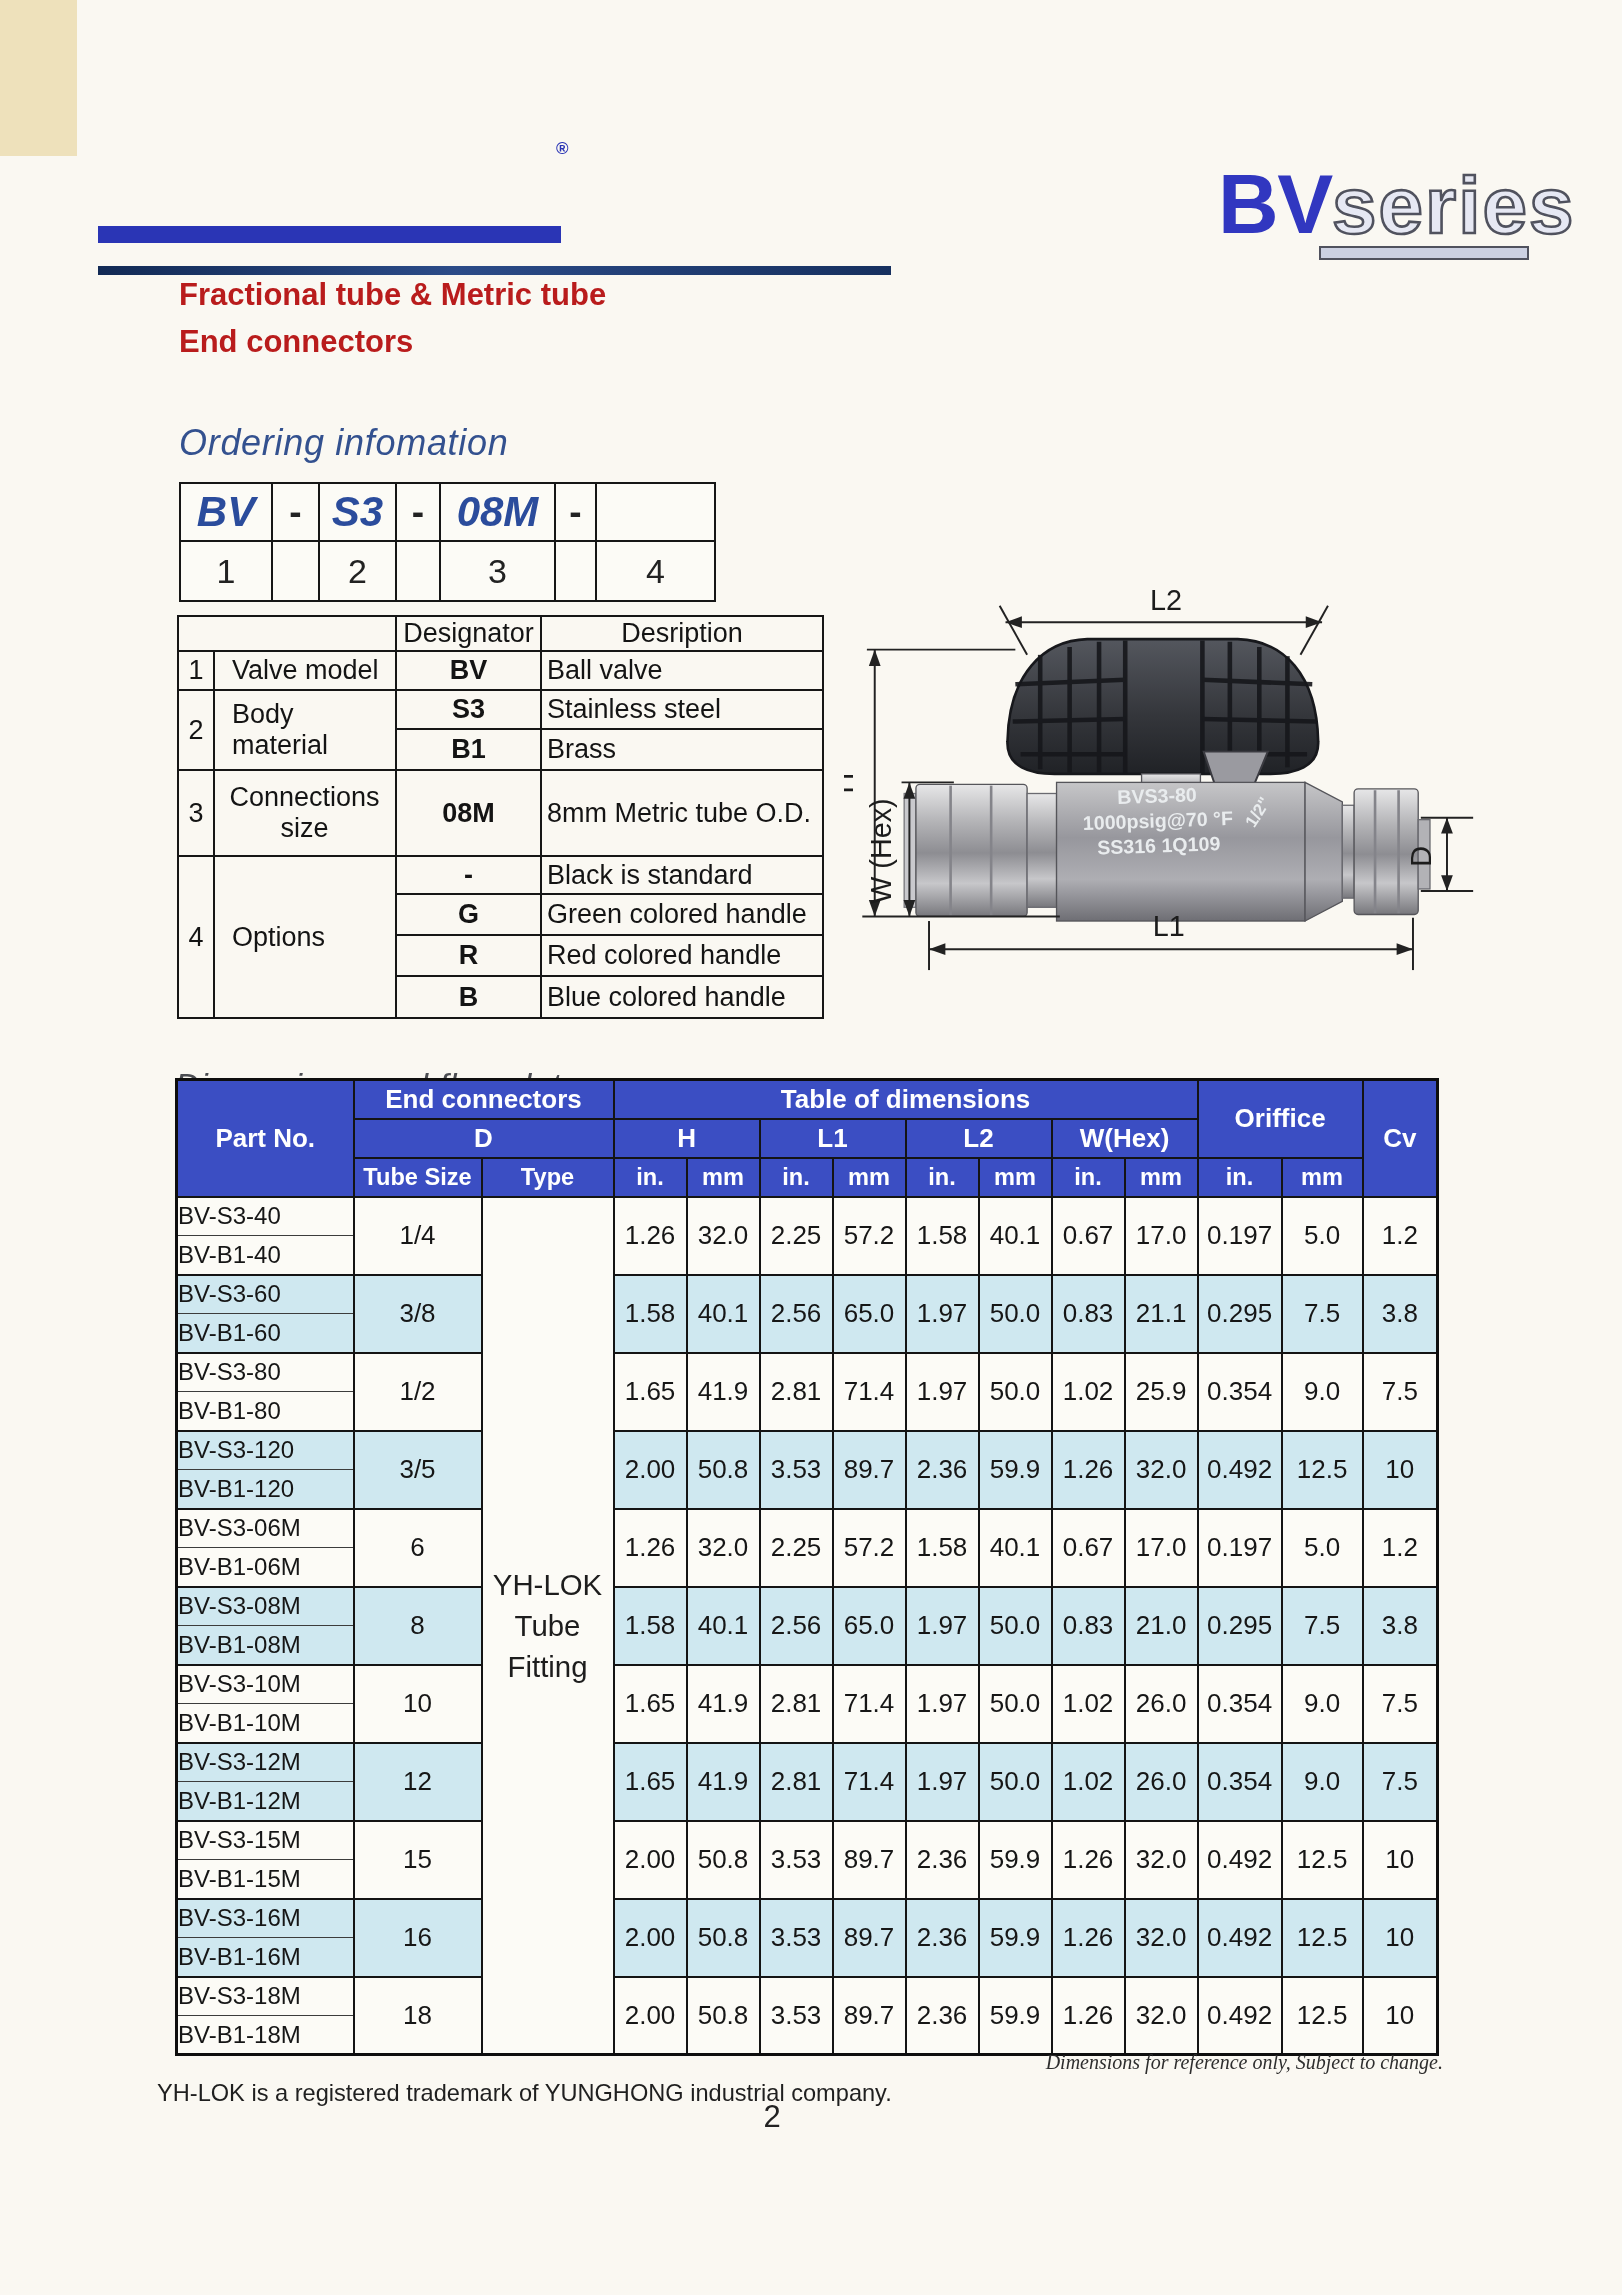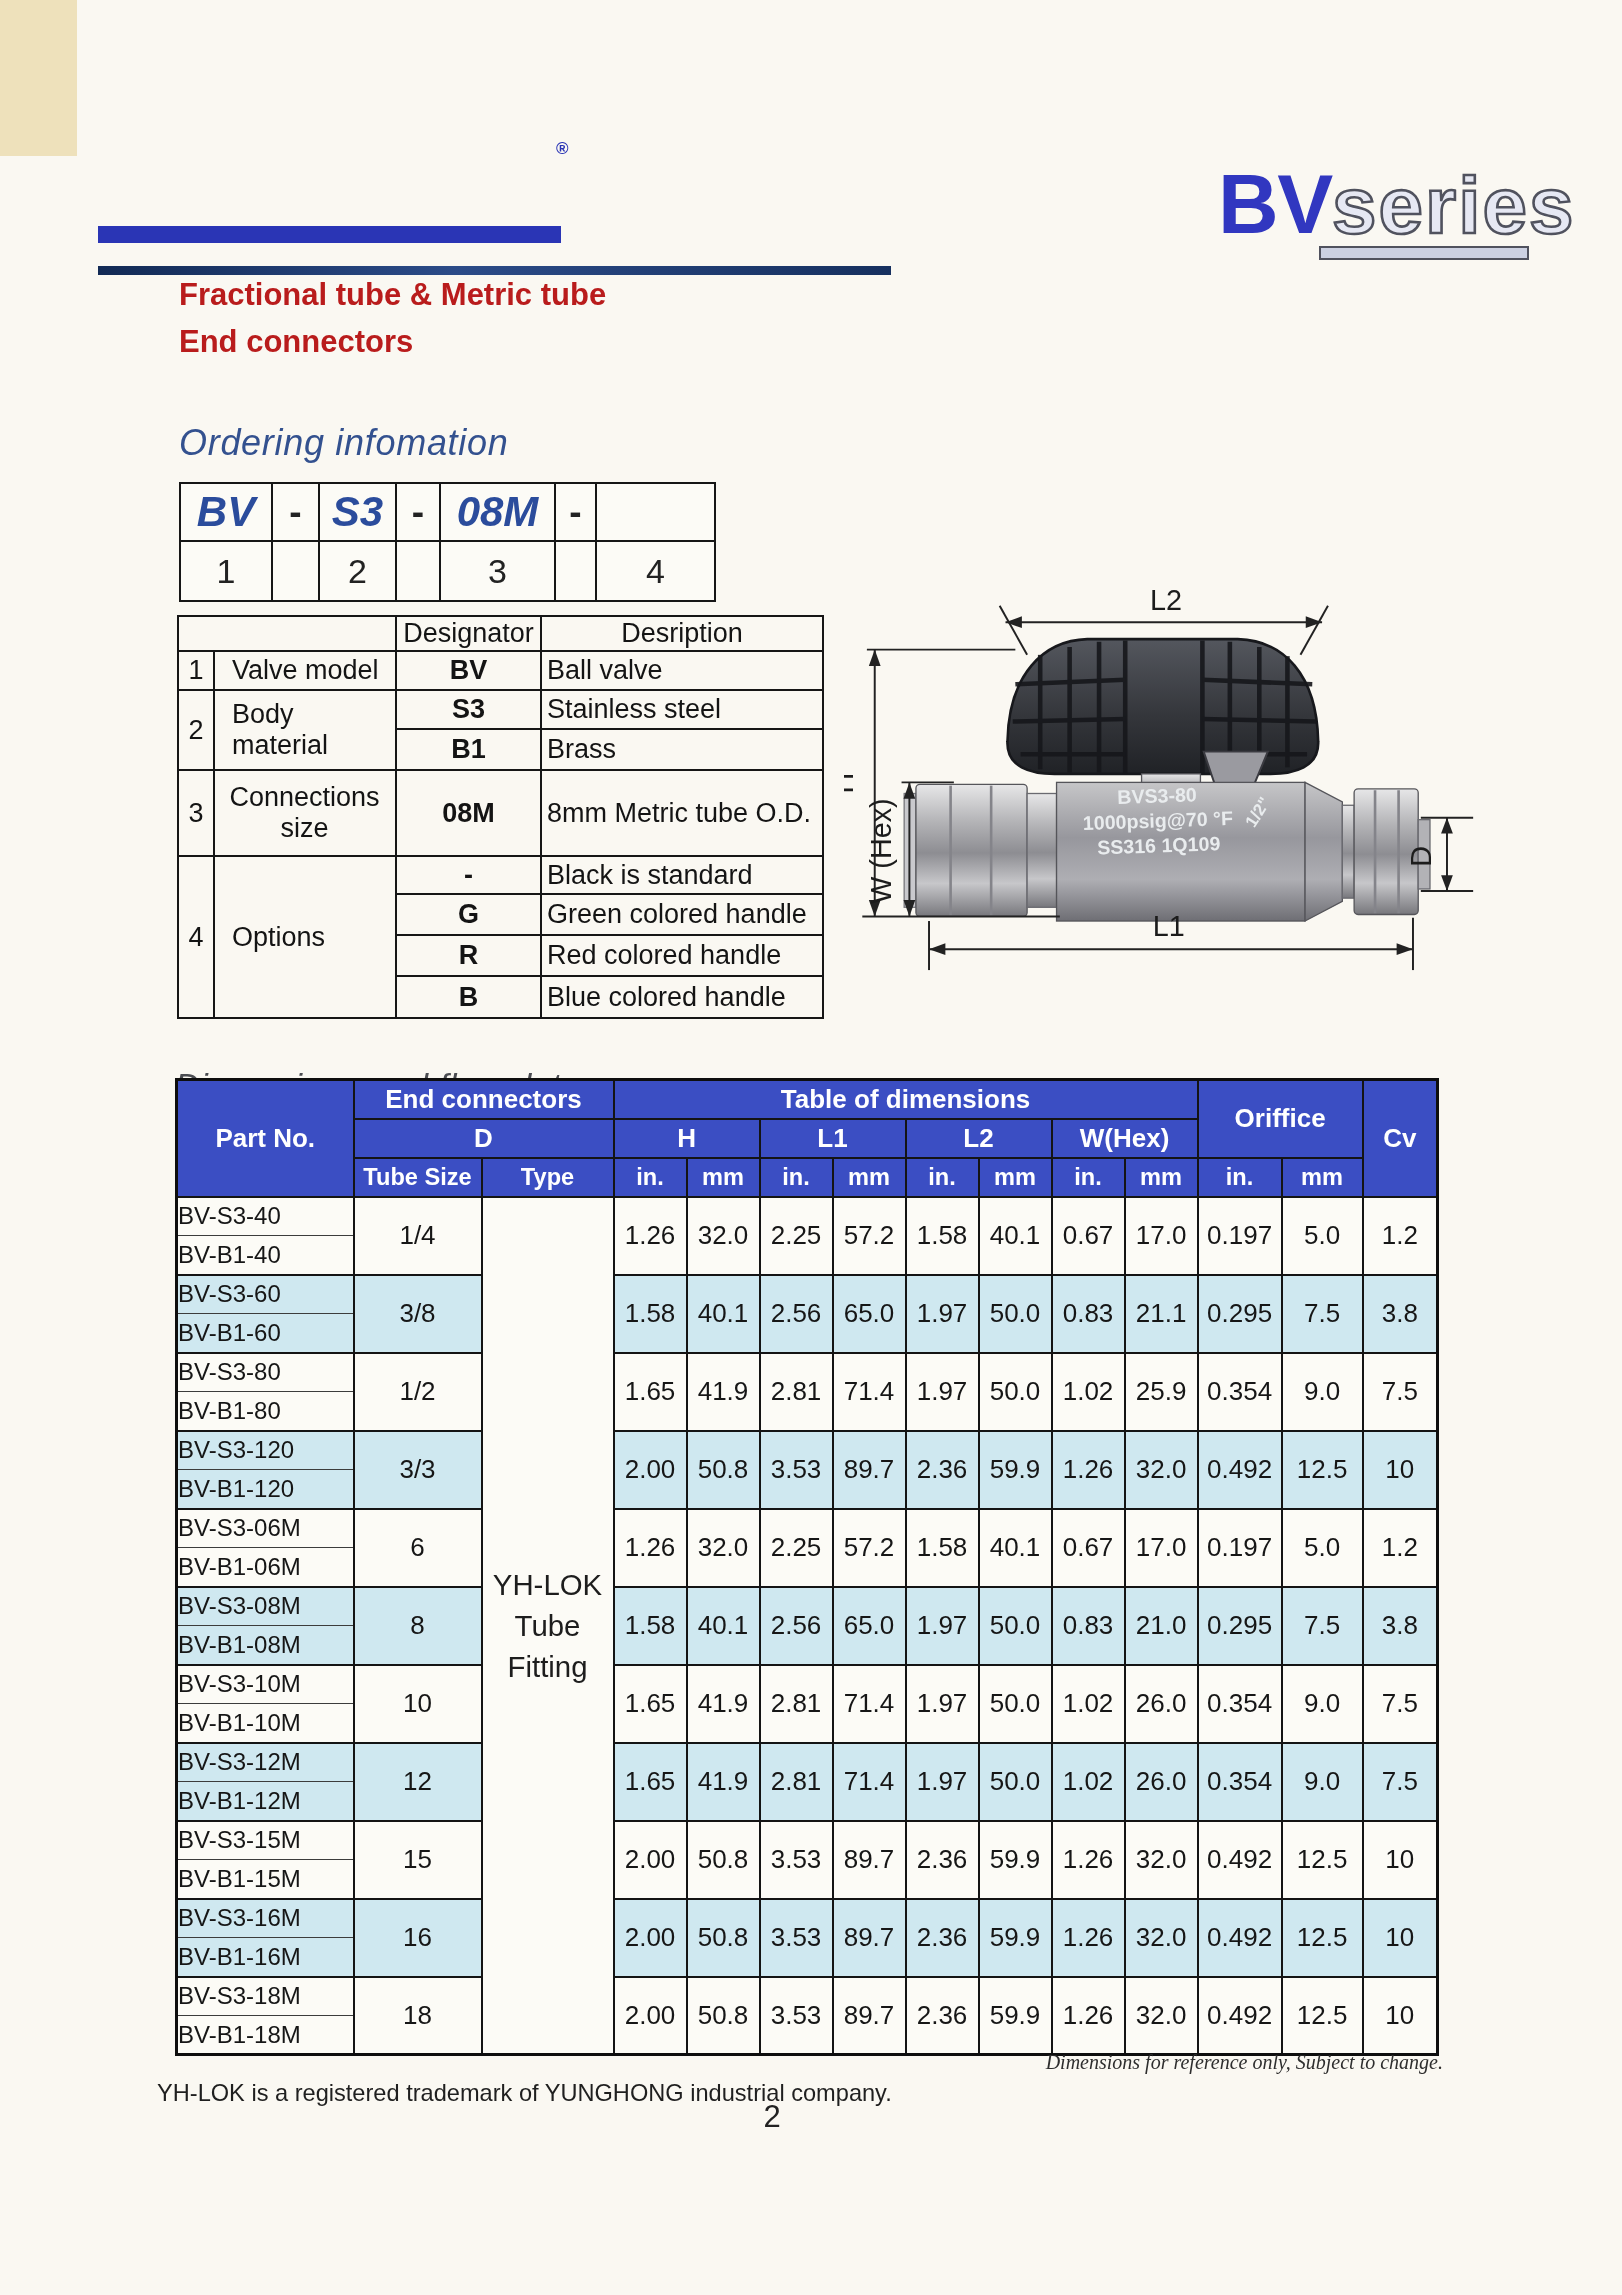--- a/index.html
+++ b/index.html
@@ -411,21 +411,21 @@
           <td class="val-cell" rowspan="2">25.9</td>
           <td class="val-cell" rowspan="2">0.354</td>
           <td class="val-cell" rowspan="2">9.0</td>
           <td class="val-cell" rowspan="2">7.5</td>
         </tr>
         <tr class="grp-b">
           <td class="part-cell">BV-B1-80</td>
         </tr>
         <tr class="grp-a shaded">
           <td class="part-cell">BV-S3-120</td>
-          <td class="tube-cell" rowspan="2">3/3</td>
+          <td class="tube-cell" rowspan="2">3/5</td>
           <td class="val-cell" rowspan="2">2.00</td>
           <td class="val-cell" rowspan="2">50.8</td>
           <td class="val-cell" rowspan="2">3.53</td>
           <td class="val-cell" rowspan="2">89.7</td>
           <td class="val-cell" rowspan="2">2.36</td>
           <td class="val-cell" rowspan="2">59.9</td>
           <td class="val-cell" rowspan="2">1.26</td>
           <td class="val-cell" rowspan="2">32.0</td>
           <td class="val-cell" rowspan="2">0.492</td>
           <td class="val-cell" rowspan="2">12.5</td>

